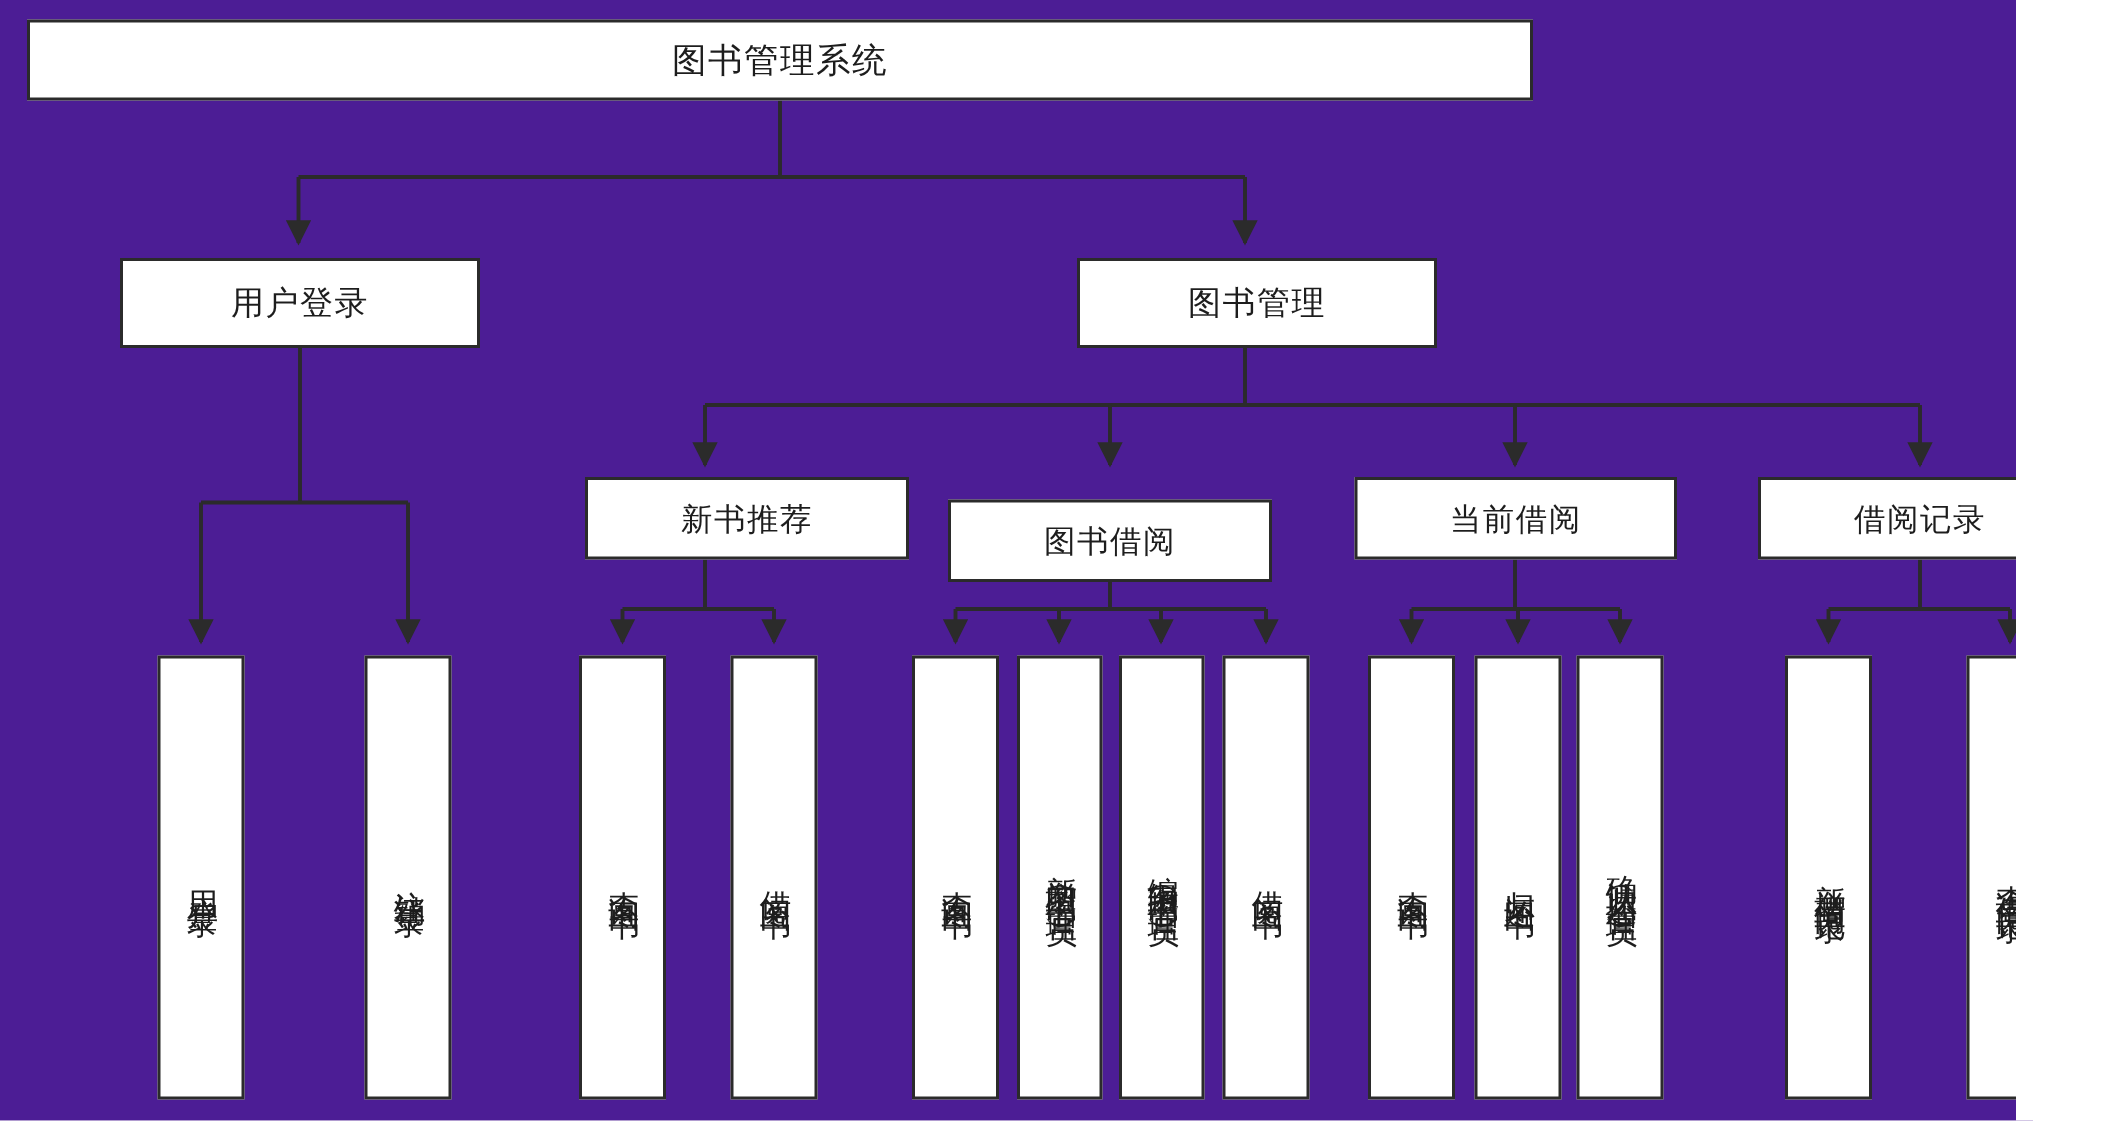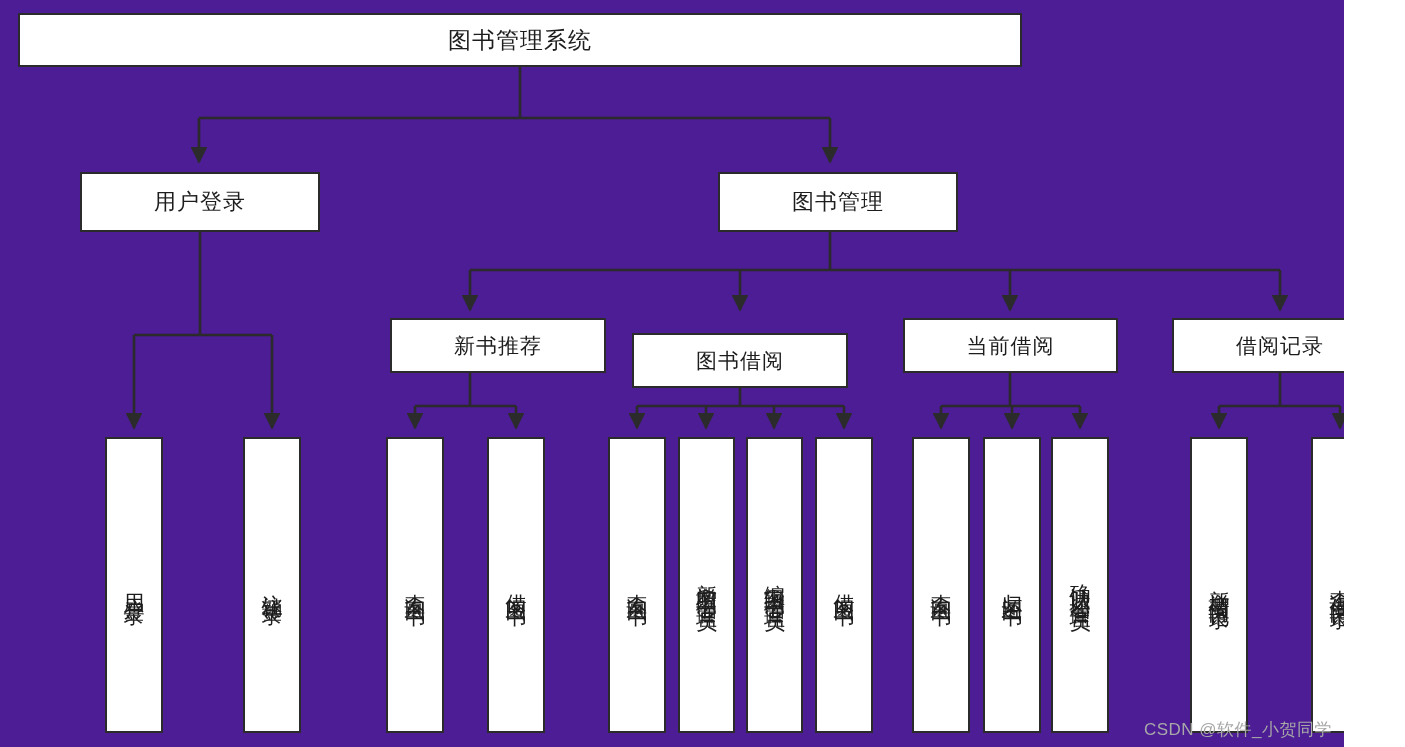--- a/index.html
+++ b/index.html
@@ -221,15 +221,14 @@
     <span class="leaf-inner">
       <span class="vtext">新增借阅记录</span>
     </span>
   </div>
   <div class="node leaf" style="left:1311px;top:437px;width:58px;height:296px;">
     <span class="leaf-inner">
       <span class="vtext">查询借阅记录</span>
     </span>
   </div>
 
-  <div class="watermark">CSDN @软件_小贺同学</div>
 
 </div>
 
 </body></html>

